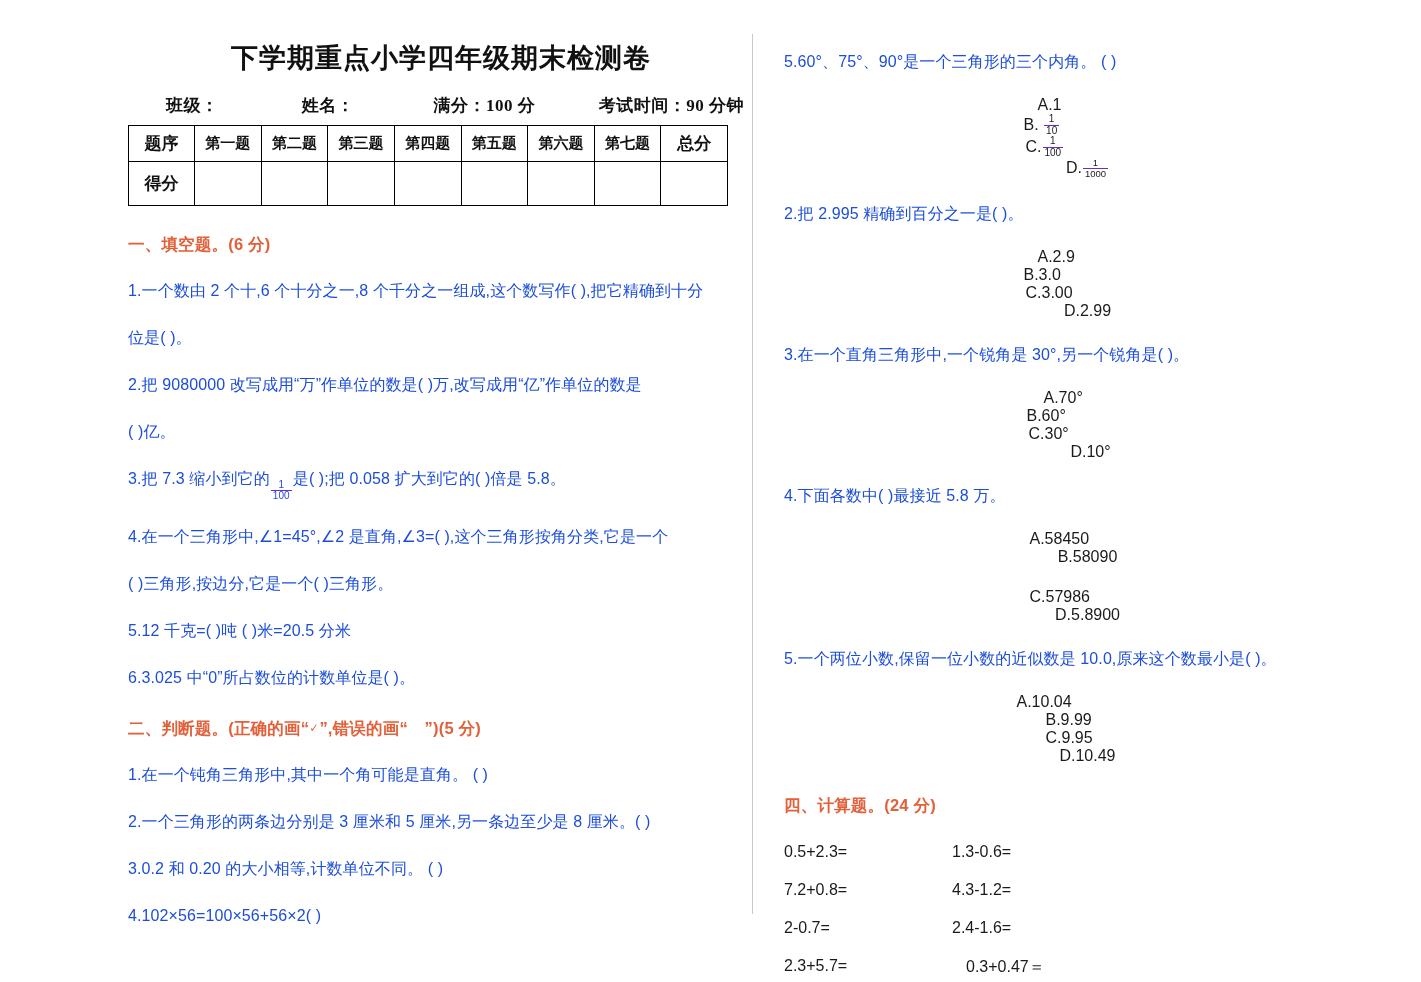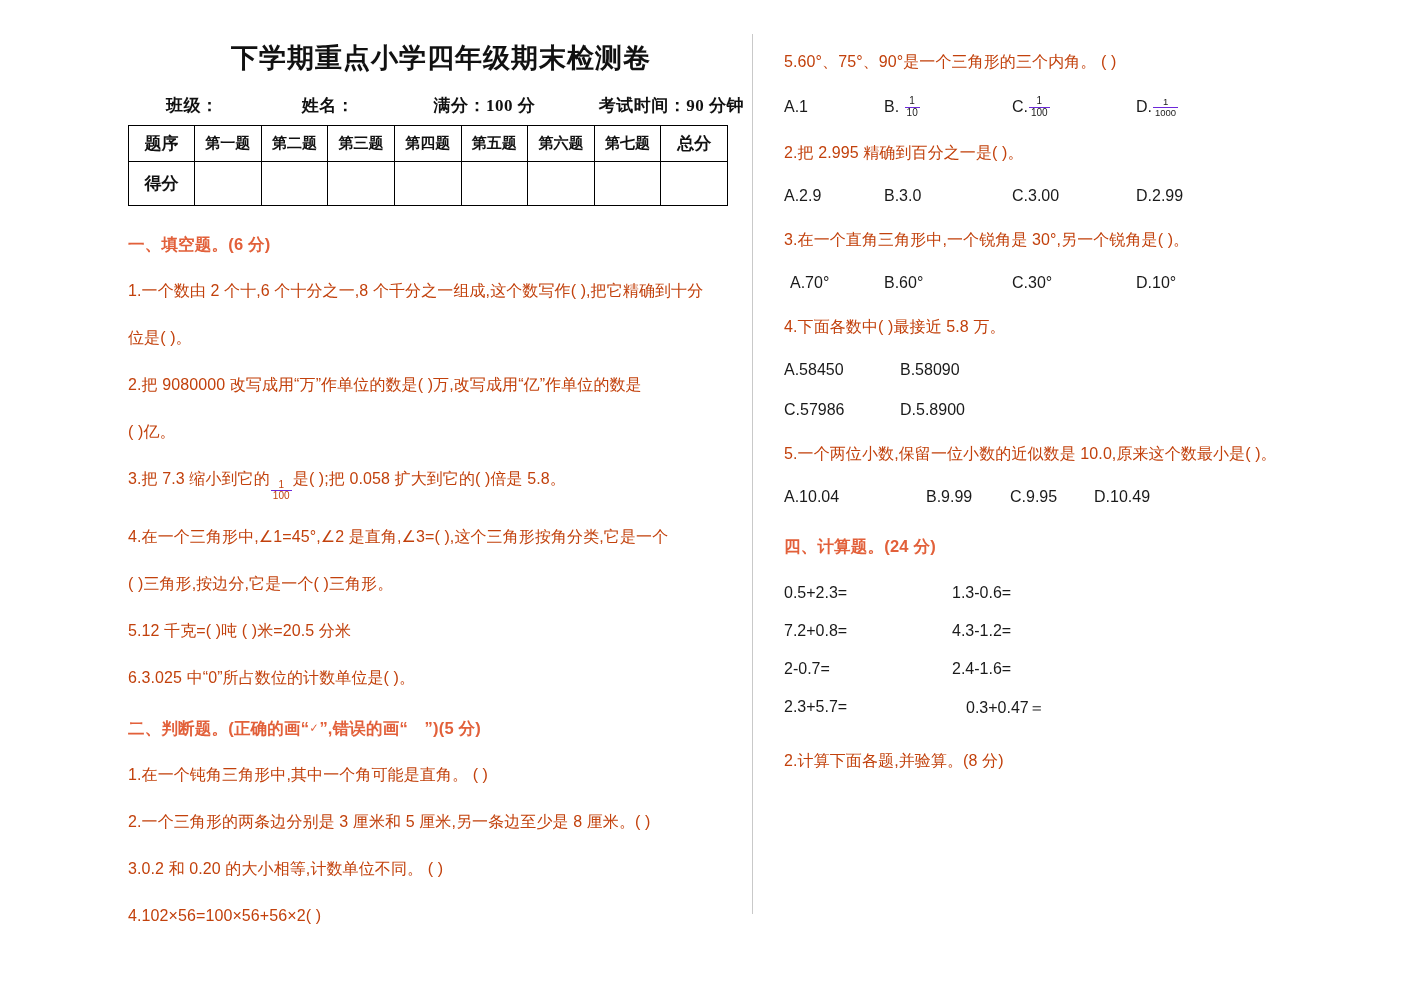--- a/index.html
+++ b/index.html
@@ -100,32 +100,33 @@
     font-weight: bold;
     margin: 28px 0 0 0;
     letter-spacing: .2px;
   }
   .sec-head .pts { font-weight: bold; }
 
   
   .q {
     font-size: 16px;
     line-height: 1.5;
-    color: #c2410c;
+    color: #1d4ed8;
     margin: 23px 0 0 0;
     letter-spacing: .1px;
     white-space: nowrap;
   }
 
   .opts {
     font-size: 16px;
     margin: 22px 0 0 0;
     display: flex;
     align-items: center;
     white-space: nowrap;
+    flex-direction: column;
   }
   .opt { display: inline-flex; align-items: center; }
 
   
   .frac {
     display: inline-flex;
     flex-direction: column;
     align-items: center;
     vertical-align: -0.35em;
     font-size: 10px;

